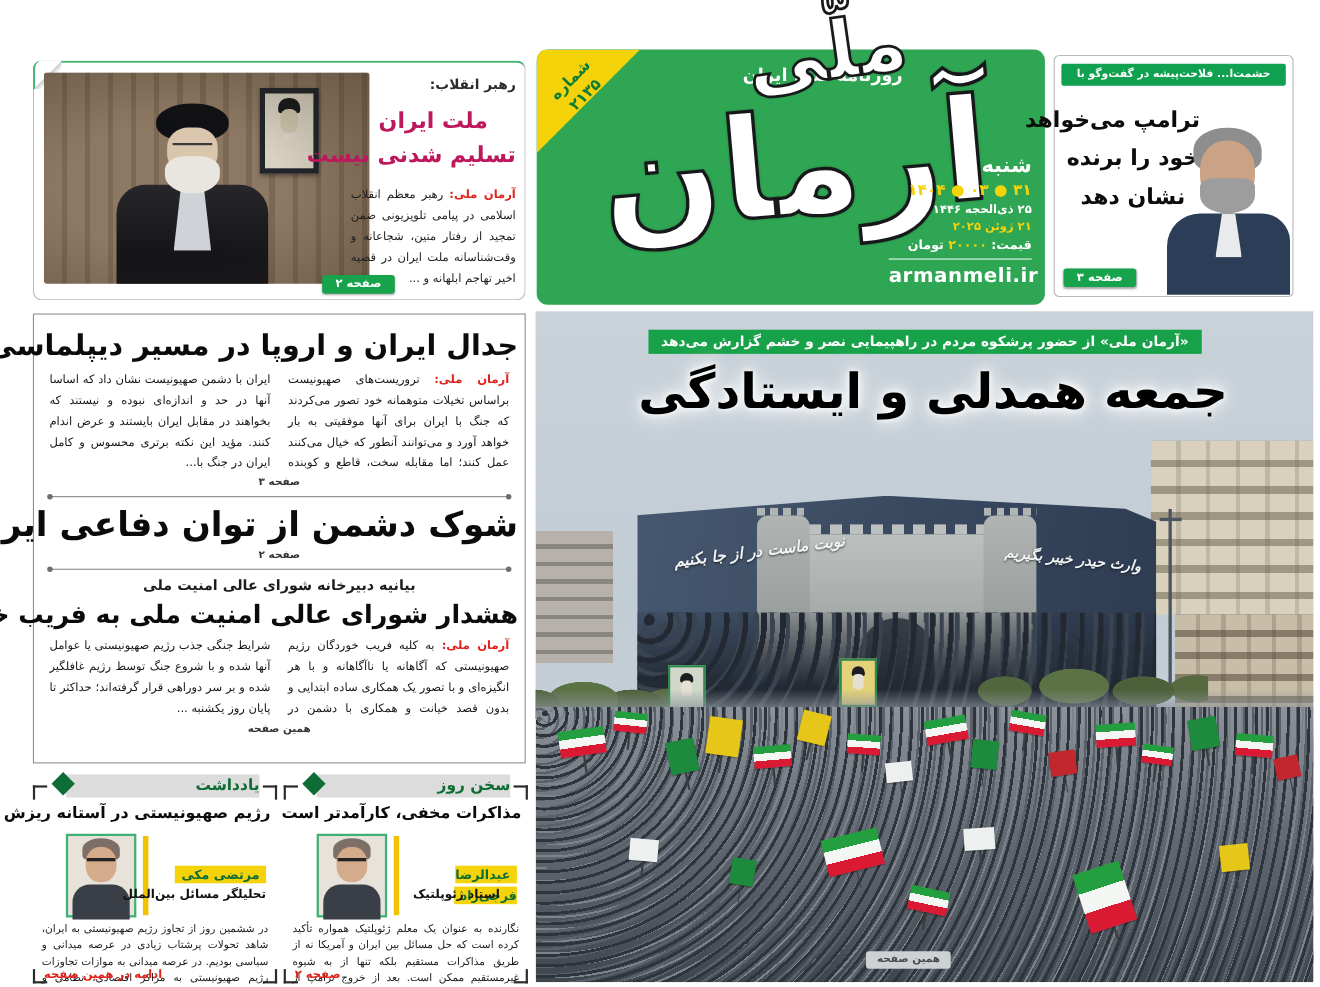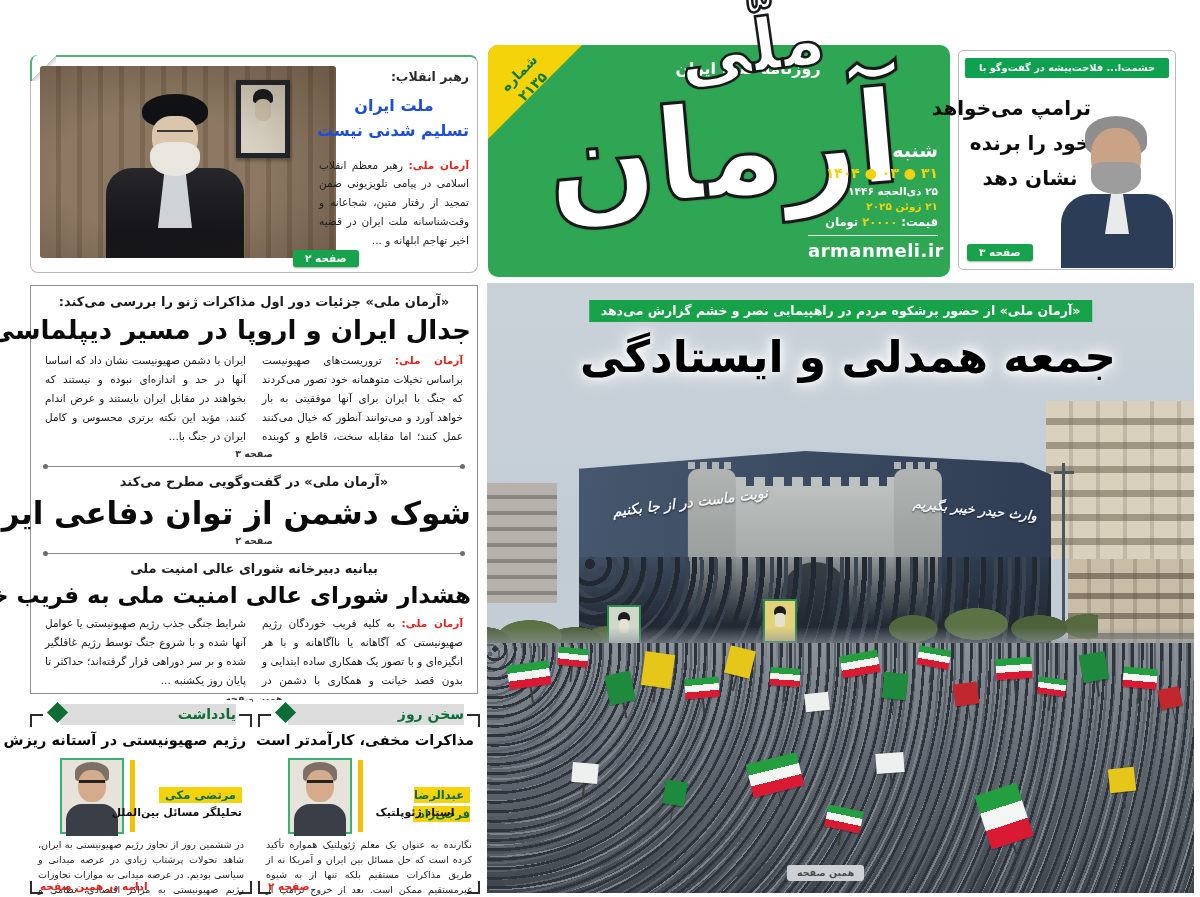--- a/index.html
+++ b/index.html
@@ -32,21 +32,21 @@
   .leader-face { position:absolute; left:52px; top:22px; width:46px; height:42px; background:#d9c6ad; border-radius:42%; }
   .leader-glasses { position:absolute; left:57px; top:36px; width:36px; height:8px; border-top:2px solid #3a3a3a; }
   .leader-beard { position:absolute; left:50px; top:48px; width:50px; height:34px; background:#e9e6df; border-radius:40% 40% 55% 55%; }
   .leader-robe { position:absolute; left:6px; top:74px; width:138px; height:92px;
                  background:linear-gradient(180deg,#26262b,#151519 70%); border-radius:26px 26px 0 0; }
   .leader-robe::before { content:""; position:absolute; left:52px; top:0; width:34px; height:60px; background:#cfd2d6;
                          clip-path:polygon(20% 0,80% 0,100% 100%,0 100%); }
   .tl-badge { position:absolute; left:262px; bottom:5px; }
   .tl-text { position:absolute; right:8px; top:12px; width:150px; }
   .tl-kicker { font-size:12.5px; font-weight:bold; color:#2b2b2b; text-align:right; margin-bottom:10px; }
-  .tl-head { font-size:16px; font-weight:bold; color:#1d4ed8; text-align:center; line-height:1.55; white-space:nowrap; }
+  .tl-head { font-size:20px; font-weight:bold; color:#be185d; text-align:center; line-height:1.55; white-space:nowrap; }
   .tl-body { margin-top:12px; font-size:10.5px; line-height:1.8; text-align:justify; color:#1d1d1d; }
 
   
   .masthead { position:absolute; left:488px; top:45px; width:462px; height:232px; background:#2fa653; border-radius:10px; }
   .issue-tri { position:absolute; left:0; top:0; width:94px; height:94px; background:#f5d30b;
                clip-path:polygon(0 0,100% 0,0 100%); border-radius:10px 0 0 0; }
   .issue-text { position:absolute; left:6px; top:16px; width:64px; text-align:center; transform:rotate(-45deg);
                 color:#0e7c35; font-weight:bold; font-size:14px; line-height:1.35; }
   .tagline { position:absolute; left:150px; top:14px; width:220px; text-align:center; color:#fff; font-weight:bold; font-size:16px; }
   .logo-wrap { position:absolute; left:0; top:-34px; width:100%; height:266px; overflow:visible; pointer-events:none; }
@@ -253,31 +253,29 @@
       <div class="tr-hair"></div>
       <div class="tr-face"></div>
       <div class="tr-beard"></div>
       <div class="tr-suit"></div>
     </div>
     <span class="pill tr-badge">صفحه ۳</span>
   </div>
 
   <div class="col-box">
     <div class="article">
-      <div class="kicker-sm">«آرمان ملی» جزئیات دور اول مذاکرات ژنو را بررسی می‌کند:</div>
       <div class="a-headline a-head1">جدال ایران و اروپا در مسیر دیپلماسی</div>
       <div class="a-body">
         <span class="red">آرمان ملی:</span>
         <span>تروریست‌های صهیونیست براساس تخیلات متوهمانه خود تصور می‌کردند که جنگ با ایران برای آنها موفقیتی به بار خواهد آورد و می‌توانند آنطور که خیال می‌کنند عمل کنند؛ اما مقابله سخت، قاطع و کوبنده ایران با دشمن صهیونیست نشان داد که اساسا آنها در حد و اندازه‌ای نبوده و نیستند که بخواهند در مقابل ایران بایستند و عرض اندام کنند. مؤید این نکته برتری محسوس و کامل ایران در جنگ با...</span>
       </div>
       <div class="a-pageref">صفحه ۳</div>
     </div>
     <div class="divider"></div>
     <div class="article">
-      <div class="kicker-sm">«آرمان ملی» در گفت‌وگویی مطرح می‌کند</div>
       <div class="a-headline a-head2">شوک دشمن از توان دفاعی ایران</div>
       <div class="a-pageref">صفحه ۲</div>
     </div>
     <div class="divider"></div>
     <div class="article">
       <div class="kicker-sm">بیانیه دبیرخانه شورای عالی امنیت ملی</div>
       <div class="a-headline a-head3">هشدار شورای عالی امنیت ملی به فریب خوردگان</div>
       <div class="a-body">
         <span class="red">آرمان ملی:</span>
         <span>به کلیه فریب خوردگان رژیم صهیونیستی که آگاهانه یا ناآگاهانه و با هر انگیزه‌ای و با تصور یک همکاری ساده ابتدایی و بدون قصد خیانت و همکاری با دشمن در شرایط جنگی جذب رژیم صهیونیستی یا عوامل آنها شده و با شروع جنگ توسط رژیم غافلگیر شده و بر سر دوراهی قرار گرفته‌اند؛ حداکثر تا پایان روز یکشنبه ...</span>

